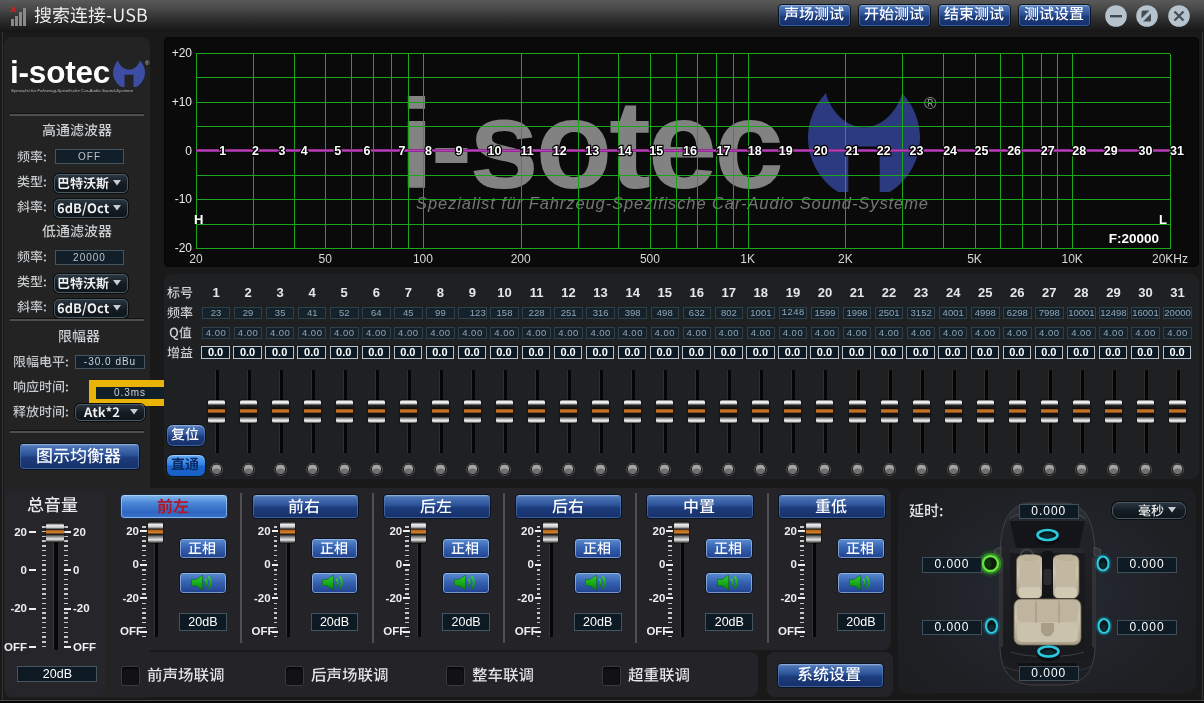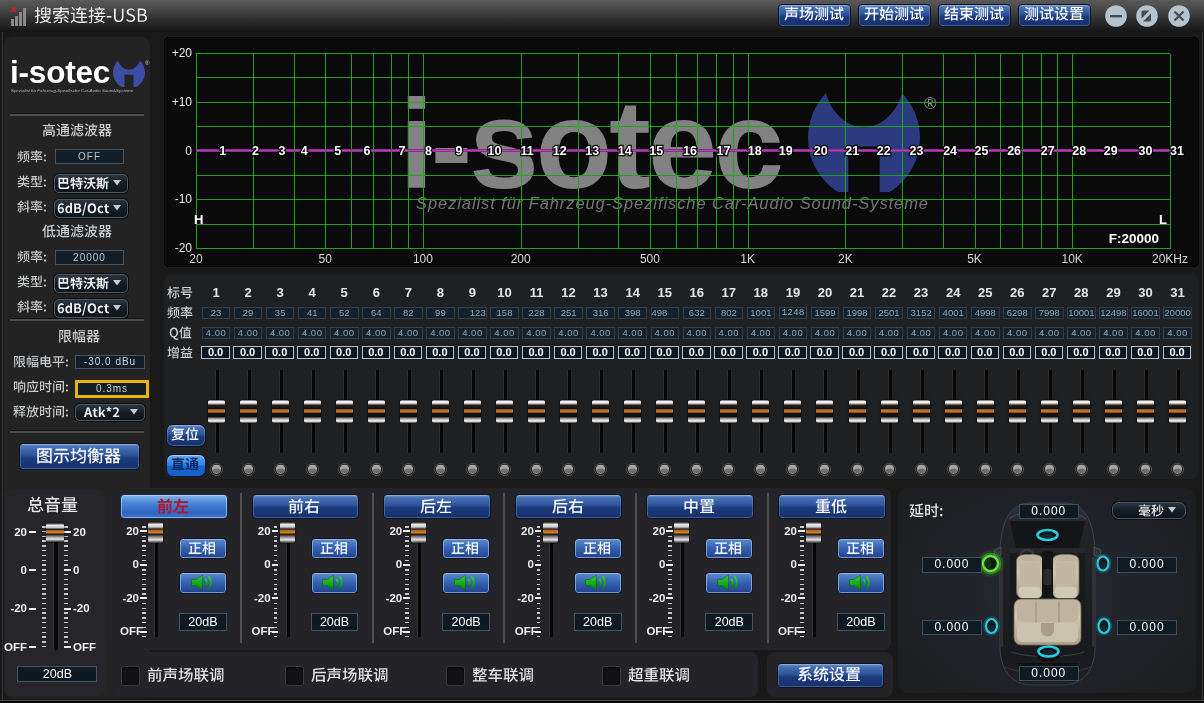--- a/index.html
+++ b/index.html
@@ -111,21 +111,21 @@
   </svg>
 <svg style="position:absolute;left:13px;top:355px;overflow:visible" width="56" height="16">
     <path transform="translate(0,11.4)" d="M1.1 -10.5V1.1H2.2V-9.3H3.8C3.6 -8.5 3.2 -7.4 2.9 -6.5C3.8 -5.5 4 -4.7 4 -4C4 -3.6 3.9 -3.2 3.7 -3.1C3.6 -3.1 3.5 -3 3.3 -3C3.1 -3 2.9 -3 2.7 -3C2.8 -2.7 2.9 -2.2 2.9 -2C3.2 -1.9 3.5 -1.9 3.8 -2C4.1 -2 4.3 -2.1 4.5 -2.2C4.9 -2.5 5.1 -3.1 5.1 -3.8C5.1 -4.6 4.8 -5.6 4 -6.6C4.4 -7.7 4.8 -9 5.2 -10L4.4 -10.5L4.2 -10.5ZM10.4 -7V-5.7H6.9V-7ZM10.4 -8H6.9V-9.3H10.4ZM5.7 1.1C6 0.9 6.5 0.8 9.1 0.1C9 -0.2 9 -0.7 9 -1L6.9 -0.6V-4.6H8C8.6 -2 9.8 0 11.8 1C12 0.7 12.3 0.2 12.6 -0C11.6 -0.5 10.9 -1.1 10.3 -2C10.9 -2.4 11.7 -2.9 12.3 -3.4L11.5 -4.3C11.1 -3.8 10.3 -3.3 9.7 -2.9C9.5 -3.4 9.2 -4 9 -4.6H11.5V-10.4H5.7V-0.9C5.7 -0.3 5.4 -0 5.2 0.1C5.4 0.4 5.6 0.8 5.7 1.1Z M18.6 -10.3V-9.3H25.4V-10.3ZM20.3 -7.6H23.7V-6.3H20.3ZM19.3 -8.5V-5.4H24.8V-8.5ZM13.8 -8.5V-1.6H14.7V-7.4H15.5V1.1H16.5V-7.4H17.3V-2.9C17.3 -2.8 17.3 -2.8 17.2 -2.8C17.1 -2.8 16.9 -2.8 16.6 -2.8C16.8 -2.5 16.9 -2 17 -1.7C17.4 -1.7 17.7 -1.8 18 -1.9C18.2 -2.1 18.2 -2.5 18.2 -2.9V-8.5H16.5V-11H15.5V-8.5ZM19.8 -1.5H21.4V-0.3H19.8ZM24.1 -1.5V-0.3H22.4V-1.5ZM19.8 -2.4V-3.6H21.4V-2.4ZM24.1 -2.4H22.4V-3.6H24.1ZM18.7 -4.5V1.1H19.8V0.7H24.1V1.1H25.3V-4.5Z M31.7 -5.1V-3.6H28.8V-5.1ZM33.1 -5.1H36V-3.6H33.1ZM31.7 -6.3H28.8V-7.9H31.7ZM33.1 -6.3V-7.9H36V-6.3ZM27.5 -9.1V-1.6H28.8V-2.4H31.7V-1.3C31.7 0.4 32.2 0.9 33.8 0.9C34.2 0.9 36.1 0.9 36.5 0.9C38 0.9 38.4 0.2 38.6 -1.8C38.2 -1.9 37.7 -2.1 37.3 -2.4C37.2 -0.7 37.1 -0.3 36.4 -0.3C36 -0.3 34.3 -0.3 33.9 -0.3C33.2 -0.3 33.1 -0.5 33.1 -1.3V-2.4H37.3V-9.1H33.1V-10.9H31.7V-9.1Z M41.2 -8C41.7 -7.1 42.1 -5.9 42.3 -5.2L43.5 -5.6C43.3 -6.3 42.8 -7.5 42.3 -8.4ZM48.7 -8.4C48.4 -7.5 47.8 -6.3 47.4 -5.5L48.5 -5.1C48.9 -5.9 49.5 -7 50 -8.1ZM39.6 -4.6V-3.4H44.9V1.1H46.1V-3.4H51.4V-4.6H46.1V-8.9H50.6V-10.1H40.3V-8.9H44.9V-4.6Z M53.9 -4.9C54.5 -4.9 55 -5.4 55 -6C55 -6.6 54.5 -7 53.9 -7C53.4 -7 52.9 -6.6 52.9 -6C52.9 -5.4 53.4 -4.9 53.9 -4.9ZM53.9 0.2C54.5 0.2 55 -0.3 55 -0.9C55 -1.5 54.5 -1.9 53.9 -1.9C53.4 -1.9 52.9 -1.5 52.9 -0.9C52.9 -0.3 53.4 0.2 53.9 0.2Z" fill="#c6cacd"></path>
   </svg>
 <div style="position:absolute;left:75px;top:355px;width:68px;height:12px;background:#131f28;border:1px solid #45555f;">
     <div style="font-size:10px;color:#c9d2d8;text-align:center;line-height:12px;letter-spacing:1px;">-30.0 dBu</div>
   </div>
 <svg style="position:absolute;left:13px;top:380px;overflow:visible" width="56" height="16">
     <path transform="translate(0,11.4)" d="M0.9 -9.8V-1.1H2V-2.3H4.3V-9.8ZM2 -8.7H3.3V-3.5H2ZM8 -11C7.8 -10.3 7.6 -9.5 7.3 -8.8H5.1V1H6.3V-7.7H11V-0.2C11 -0.1 11 -0 10.8 -0C10.6 -0 10.1 -0 9.6 -0.1C9.7 0.3 9.9 0.8 9.9 1.1C10.8 1.1 11.3 1.1 11.7 0.9C12.1 0.7 12.2 0.4 12.2 -0.2V-8.8H8.6C8.8 -9.4 9.1 -10.1 9.4 -10.7ZM8.1 -5.6H9.3V-2.9H8.1ZM7.2 -6.5V-1.3H8.1V-2H10.1V-6.5Z M16.4 -6.4C16.9 -5 17.6 -3.1 17.8 -1.9L19 -2.4C18.7 -3.6 18 -5.4 17.5 -6.8ZM19.1 -7.1C19.5 -5.7 20 -3.9 20.2 -2.7L21.4 -3C21.2 -4.2 20.7 -6 20.2 -7.4ZM19 -10.8C19.2 -10.4 19.4 -9.8 19.6 -9.4H14.5V-5.8C14.5 -4 14.4 -1.3 13.4 0.5C13.7 0.6 14.3 1 14.5 1.2C15.6 -0.8 15.7 -3.8 15.7 -5.8V-8.2H25.3V-9.4H21C20.8 -9.9 20.5 -10.6 20.2 -11.1ZM15.8 -0.6V0.5H25.5V-0.6H22.1C23.2 -2.6 24.2 -4.9 24.8 -7L23.5 -7.5C23 -5.3 22 -2.6 20.8 -0.6Z M32.1 -5.7C32.7 -4.8 33.6 -3.4 34 -2.6L35.1 -3.3C34.7 -4 33.8 -5.3 33.1 -6.3ZM30.1 -5.1V-2.4H28.1V-5.1ZM30.1 -6.2H28.1V-8.8H30.1ZM27 -9.9V-0.3H28.1V-1.3H31.2V-9.9ZM35.8 -10.9V-8.5H31.8V-7.2H35.8V-0.7C35.8 -0.4 35.7 -0.3 35.5 -0.3C35.2 -0.3 34.2 -0.3 33.2 -0.3C33.4 0 33.6 0.6 33.7 0.9C35 0.9 35.9 0.9 36.4 0.7C36.9 0.5 37.1 0.2 37.1 -0.6V-7.2H38.6V-8.5H37.1V-10.9Z M40.1 -8V1.1H41.3V-8ZM40.3 -10.3C40.9 -9.7 41.5 -8.8 41.8 -8.3L42.8 -8.9C42.5 -9.5 41.8 -10.3 41.2 -10.8ZM44.1 -3.8H46.9V-2.2H44.1ZM44.1 -6.3H46.9V-4.8H44.1ZM43 -7.3V-1.2H48.1V-7.3ZM43.5 -10.3V-9.1H49.7V-0.3C49.7 -0.1 49.7 -0.1 49.5 -0.1C49.4 -0.1 48.9 -0.1 48.4 -0.1C48.5 0.2 48.7 0.7 48.7 1C49.5 1 50.1 1 50.5 0.8C50.9 0.6 51 0.3 51 -0.3V-10.3Z M53.9 -4.9C54.5 -4.9 55 -5.4 55 -6C55 -6.6 54.5 -7 53.9 -7C53.4 -7 52.9 -6.6 52.9 -6C52.9 -5.4 53.4 -4.9 53.9 -4.9ZM53.9 0.2C54.5 0.2 55 -0.3 55 -0.9C55 -1.5 54.5 -1.9 53.9 -1.9C53.4 -1.9 52.9 -1.5 52.9 -0.9C52.9 -0.3 53.4 0.2 53.9 0.2Z" fill="#c6cacd"></path>
   </svg>
-<div style="position:absolute;left:75px;top:380px;width:68px;height:12px;background:#131f28;border:3px solid #eab308;">
+<div style="position:absolute;left:89px;top:380px;width:68px;height:12px;background:#131f28;border:7px solid #eab308;">
     <div style="font-size:10px;color:#c9d2d8;text-align:center;line-height:12px;letter-spacing:1px;">0.3ms</div>
   </div>
 <svg style="position:absolute;left:13px;top:405px;overflow:visible" width="56" height="16">
     <path transform="translate(0,11.4)" d="M0.7 -8.5C1 -8 1.4 -7.2 1.5 -6.7L2.4 -7.1C2.2 -7.5 1.8 -8.3 1.5 -8.8ZM4.8 -9C4.7 -8.4 4.3 -7.6 4 -7L4.8 -6.8C5.1 -7.3 5.5 -8 5.8 -8.7ZM6 -10.3V-9.2H6.6C7 -8.4 7.5 -7.7 8.2 -7.1C7.3 -6.6 6.4 -6.2 5.4 -5.9V-6.3H3.7V-9.5C4.5 -9.6 5.1 -9.7 5.7 -9.9L5.1 -10.8C4 -10.5 2.1 -10.3 0.5 -10.1C0.6 -9.9 0.7 -9.5 0.8 -9.2C1.4 -9.3 2 -9.3 2.6 -9.4V-6.3H0.6V-5.2H2.4C1.9 -4 1.1 -2.7 0.4 -2C0.5 -1.6 0.8 -1.1 0.9 -0.7C1.5 -1.4 2.1 -2.5 2.6 -3.5V1.1H3.7V-3.8C4.2 -3.3 4.7 -2.7 4.9 -2.4L5.7 -3.2C5.4 -3.5 4.2 -4.8 3.7 -5.1V-5.2H5.4V-5.7C5.6 -5.4 5.8 -5.1 5.9 -4.9C7 -5.2 8.1 -5.7 9 -6.3C9.9 -5.7 11 -5.2 12.1 -4.8C12.2 -5.2 12.5 -5.6 12.8 -5.9C11.7 -6.1 10.8 -6.5 10 -7C11 -7.8 11.8 -8.8 12.4 -10L11.6 -10.4L11.4 -10.3ZM10.7 -9.2C10.2 -8.7 9.7 -8.1 9 -7.7C8.5 -8.1 8 -8.7 7.6 -9.2ZM8.4 -5.3V-4.2H6.1V-3.1H8.4V-2H5.6V-0.9H8.4V1.1H9.6V-0.9H12.4V-2H9.6V-3.1H11.8V-4.2H9.6V-5.3Z M15.6 -10.7C15.8 -10.2 16.1 -9.4 16.2 -8.9L17.4 -9.3C17.2 -9.7 16.9 -10.5 16.7 -11ZM20.8 -11C20.5 -8.8 19.8 -6.7 18.8 -5.3L18.8 -5.7C18.8 -5.9 18.8 -6.2 18.8 -6.2H16.1V-7.8H19.3V-8.9H13.5V-7.8H15V-5.1C15 -3.4 14.8 -1.4 13.3 0.3C13.6 0.5 14 0.8 14.2 1.1C15.9 -0.8 16.1 -3 16.1 -5.1H17.6C17.6 -1.8 17.5 -0.6 17.3 -0.3C17.2 -0.1 17.1 -0.1 16.9 -0.1C16.7 -0.1 16.2 -0.1 15.8 -0.2C15.9 0.2 16 0.6 16.1 1C16.6 1 17.1 1 17.5 0.9C17.8 0.9 18.1 0.8 18.3 0.5C18.6 0 18.7 -1.4 18.8 -5.1C19 -4.9 19.4 -4.4 19.6 -4.2C19.9 -4.6 20.2 -5.1 20.5 -5.6C20.8 -4.4 21.1 -3.3 21.6 -2.4C20.9 -1.4 19.9 -0.5 18.6 0.1C18.9 0.3 19.2 0.9 19.3 1.1C20.5 0.5 21.5 -0.3 22.3 -1.3C22.9 -0.3 23.8 0.5 24.8 1.1C25 0.7 25.4 0.2 25.7 -0C24.6 -0.5 23.7 -1.3 23 -2.4C23.8 -3.8 24.3 -5.4 24.6 -7.4H25.6V-8.6H21.6C21.8 -9.3 22 -10 22.1 -10.8ZM21.2 -7.4H23.4C23.2 -6 22.8 -4.7 22.3 -3.6C21.8 -4.7 21.5 -6 21.2 -7.3Z M32.1 -5.7C32.7 -4.8 33.6 -3.4 34 -2.6L35.1 -3.3C34.7 -4 33.8 -5.3 33.1 -6.3ZM30.1 -5.1V-2.4H28.1V-5.1ZM30.1 -6.2H28.1V-8.8H30.1ZM27 -9.9V-0.3H28.1V-1.3H31.2V-9.9ZM35.8 -10.9V-8.5H31.8V-7.2H35.8V-0.7C35.8 -0.4 35.7 -0.3 35.5 -0.3C35.2 -0.3 34.2 -0.3 33.2 -0.3C33.4 0 33.6 0.6 33.7 0.9C35 0.9 35.9 0.9 36.4 0.7C36.9 0.5 37.1 0.2 37.1 -0.6V-7.2H38.6V-8.5H37.1V-10.9Z M40.1 -8V1.1H41.3V-8ZM40.3 -10.3C40.9 -9.7 41.5 -8.8 41.8 -8.3L42.8 -8.9C42.5 -9.5 41.8 -10.3 41.2 -10.8ZM44.1 -3.8H46.9V-2.2H44.1ZM44.1 -6.3H46.9V-4.8H44.1ZM43 -7.3V-1.2H48.1V-7.3ZM43.5 -10.3V-9.1H49.7V-0.3C49.7 -0.1 49.7 -0.1 49.5 -0.1C49.4 -0.1 48.9 -0.1 48.4 -0.1C48.5 0.2 48.7 0.7 48.7 1C49.5 1 50.1 1 50.5 0.8C50.9 0.6 51 0.3 51 -0.3V-10.3Z M53.9 -4.9C54.5 -4.9 55 -5.4 55 -6C55 -6.6 54.5 -7 53.9 -7C53.4 -7 52.9 -6.6 52.9 -6C52.9 -5.4 53.4 -4.9 53.9 -4.9ZM53.9 0.2C54.5 0.2 55 -0.3 55 -0.9C55 -1.5 54.5 -1.9 53.9 -1.9C53.4 -1.9 52.9 -1.5 52.9 -0.9C52.9 -0.3 53.4 0.2 53.9 0.2Z" fill="#c6cacd"></path>
   </svg>
 <div style="position:absolute;left:75px;top:404px;width:68px;height:15px;background:linear-gradient(180deg,#2a3540 0%,#141d24 50%,#0e161c 100%);border:1px solid #4a5a64;border-radius:5px;box-shadow:0 0 0 1px #0c0c0c;"></div>
 <svg class="ab" style="left:84.0405px;top:404.675px;overflow:visible" width="36" height="17">
     <path transform="translate(0,12.1)" d="M-0.1 0H1.9L2.6 -2.5H5.7L6.4 0H8.4L5.3 -9.6H3ZM3 -4 3.3 -5C3.6 -6 3.8 -7.1 4.1 -8.2H4.1C4.4 -7.1 4.7 -6 5 -5L5.3 -4Z M12 0.2C12.7 0.2 13.2 0 13.6 -0.1L13.2 -1.5C13.1 -1.4 12.8 -1.3 12.5 -1.3C11.9 -1.3 11.5 -1.7 11.5 -2.5V-5.8H13.3V-7.3H11.5V-9.2H10L9.7 -7.3L8.6 -7.2V-5.8H9.6V-2.5C9.6 -0.9 10.3 0.2 12 0.2Z M14.8 0H16.7V-1.8L17.7 -3L19.5 0H21.6L18.9 -4.3L21.3 -7.3H19.3L16.8 -4.2H16.7V-10.4H14.8Z M23.8 -5.4 24.9 -6.7 26.1 -5.4 26.9 -6 26 -7.5 27.6 -8.2 27.3 -9.2 25.6 -8.8 25.5 -10.5H24.4L24.3 -8.8L22.6 -9.2L22.3 -8.2L23.8 -7.5L23 -6Z M28.8 0H35.3V-1.6H33.2C32.7 -1.6 32.1 -1.6 31.6 -1.5C33.3 -3.2 34.8 -5.1 34.8 -6.8C34.8 -8.6 33.6 -9.8 31.8 -9.8C30.5 -9.8 29.6 -9.3 28.7 -8.3L29.8 -7.3C30.3 -7.8 30.8 -8.3 31.5 -8.3C32.4 -8.3 33 -7.7 33 -6.7C33 -5.3 31.4 -3.4 28.8 -1.1Z" fill="#f0f0f0"></path>
   </svg>
 <svg class="ab" style="left:130px;top:409.0px" width="9" height="6">
@@ -265,21 +265,21 @@
     <div style="font-size:9.5px;color:#8fa5b2;text-align:center;line-height:10px;">64</div>
   </div>
 <div style="position:absolute;left:362.05px;top:327px;width:26.5px;height:10px;background:#15222b;border:1px solid #2e4049;">
     <div style="font-size:9.5px;color:#8fa5b2;text-align:center;line-height:10px;letter-spacing:.5px;">4.00</div>
   </div>
 <div style="position:absolute;left:361.55px;top:346px;width:26.5px;height:11px;background:#0c1822;border:1.2px solid #b9c2ca;">
     <div style="font-size:11px;font-weight:bold;color:#fff;text-align:center;line-height:11px;">0.0</div>
   </div>
 <div style="position:absolute;left:394.29999999999995px;top:285px;width:28px;text-align:center;font-size:13px;font-weight:bold;color:#e4e7ea;">7</div>
 <div style="position:absolute;left:394.09999999999997px;top:307px;width:26.5px;height:10px;background:#15222b;border:1px solid #2e4049;">
-    <div style="font-size:9.5px;color:#8fa5b2;text-align:center;line-height:10px;">82</div>
+    <div style="font-size:9.5px;color:#8fa5b2;text-align:center;line-height:10px;">45</div>
   </div>
 <div style="position:absolute;left:394.09999999999997px;top:327px;width:26.5px;height:10px;background:#15222b;border:1px solid #2e4049;">
     <div style="font-size:9.5px;color:#8fa5b2;text-align:center;line-height:10px;letter-spacing:.5px;">4.00</div>
   </div>
 <div style="position:absolute;left:393.59999999999997px;top:346px;width:26.5px;height:11px;background:#0c1822;border:1.2px solid #b9c2ca;">
     <div style="font-size:11px;font-weight:bold;color:#fff;text-align:center;line-height:11px;">0.0</div>
   </div>
 <div style="position:absolute;left:426.34999999999997px;top:285px;width:28px;text-align:center;font-size:13px;font-weight:bold;color:#e4e7ea;">8</div>
 <div style="position:absolute;left:426.15px;top:307px;width:26.5px;height:10px;background:#15222b;border:1px solid #2e4049;">
     <div style="font-size:9.5px;color:#8fa5b2;text-align:center;line-height:10px;">99</div>
@@ -345,21 +345,21 @@
     <div style="font-size:9.5px;color:#8fa5b2;text-align:center;line-height:10px;">398</div>
   </div>
 <div style="position:absolute;left:618.4499999999999px;top:327px;width:26.5px;height:10px;background:#15222b;border:1px solid #2e4049;">
     <div style="font-size:9.5px;color:#8fa5b2;text-align:center;line-height:10px;letter-spacing:.5px;">4.00</div>
   </div>
 <div style="position:absolute;left:617.9499999999999px;top:346px;width:26.5px;height:11px;background:#0c1822;border:1.2px solid #b9c2ca;">
     <div style="font-size:11px;font-weight:bold;color:#fff;text-align:center;line-height:11px;">0.0</div>
   </div>
 <div style="position:absolute;left:650.6999999999999px;top:285px;width:28px;text-align:center;font-size:13px;font-weight:bold;color:#e4e7ea;">15</div>
 <div style="position:absolute;left:650.4999999999999px;top:307px;width:26.5px;height:10px;background:#15222b;border:1px solid #2e4049;">
-    <div style="font-size:9.5px;color:#8fa5b2;line-height:10px;">498</div>
+    <div style="font-size:9.5px;color:#8fa5b2;text-align:center;line-height:10px;">498</div>
   </div>
 <div style="position:absolute;left:650.4999999999999px;top:327px;width:26.5px;height:10px;background:#15222b;border:1px solid #2e4049;">
     <div style="font-size:9.5px;color:#8fa5b2;text-align:center;line-height:10px;letter-spacing:.5px;">4.00</div>
   </div>
 <div style="position:absolute;left:649.9999999999999px;top:346px;width:26.5px;height:11px;background:#0c1822;border:1.2px solid #b9c2ca;">
     <div style="font-size:11px;font-weight:bold;color:#fff;text-align:center;line-height:11px;">0.0</div>
   </div>
 <div style="position:absolute;left:682.75px;top:285px;width:28px;text-align:center;font-size:13px;font-weight:bold;color:#e4e7ea;">16</div>
 <div style="position:absolute;left:682.55px;top:307px;width:26.5px;height:10px;background:#15222b;border:1px solid #2e4049;">
     <div style="font-size:9.5px;color:#8fa5b2;text-align:center;line-height:10px;">632</div>

